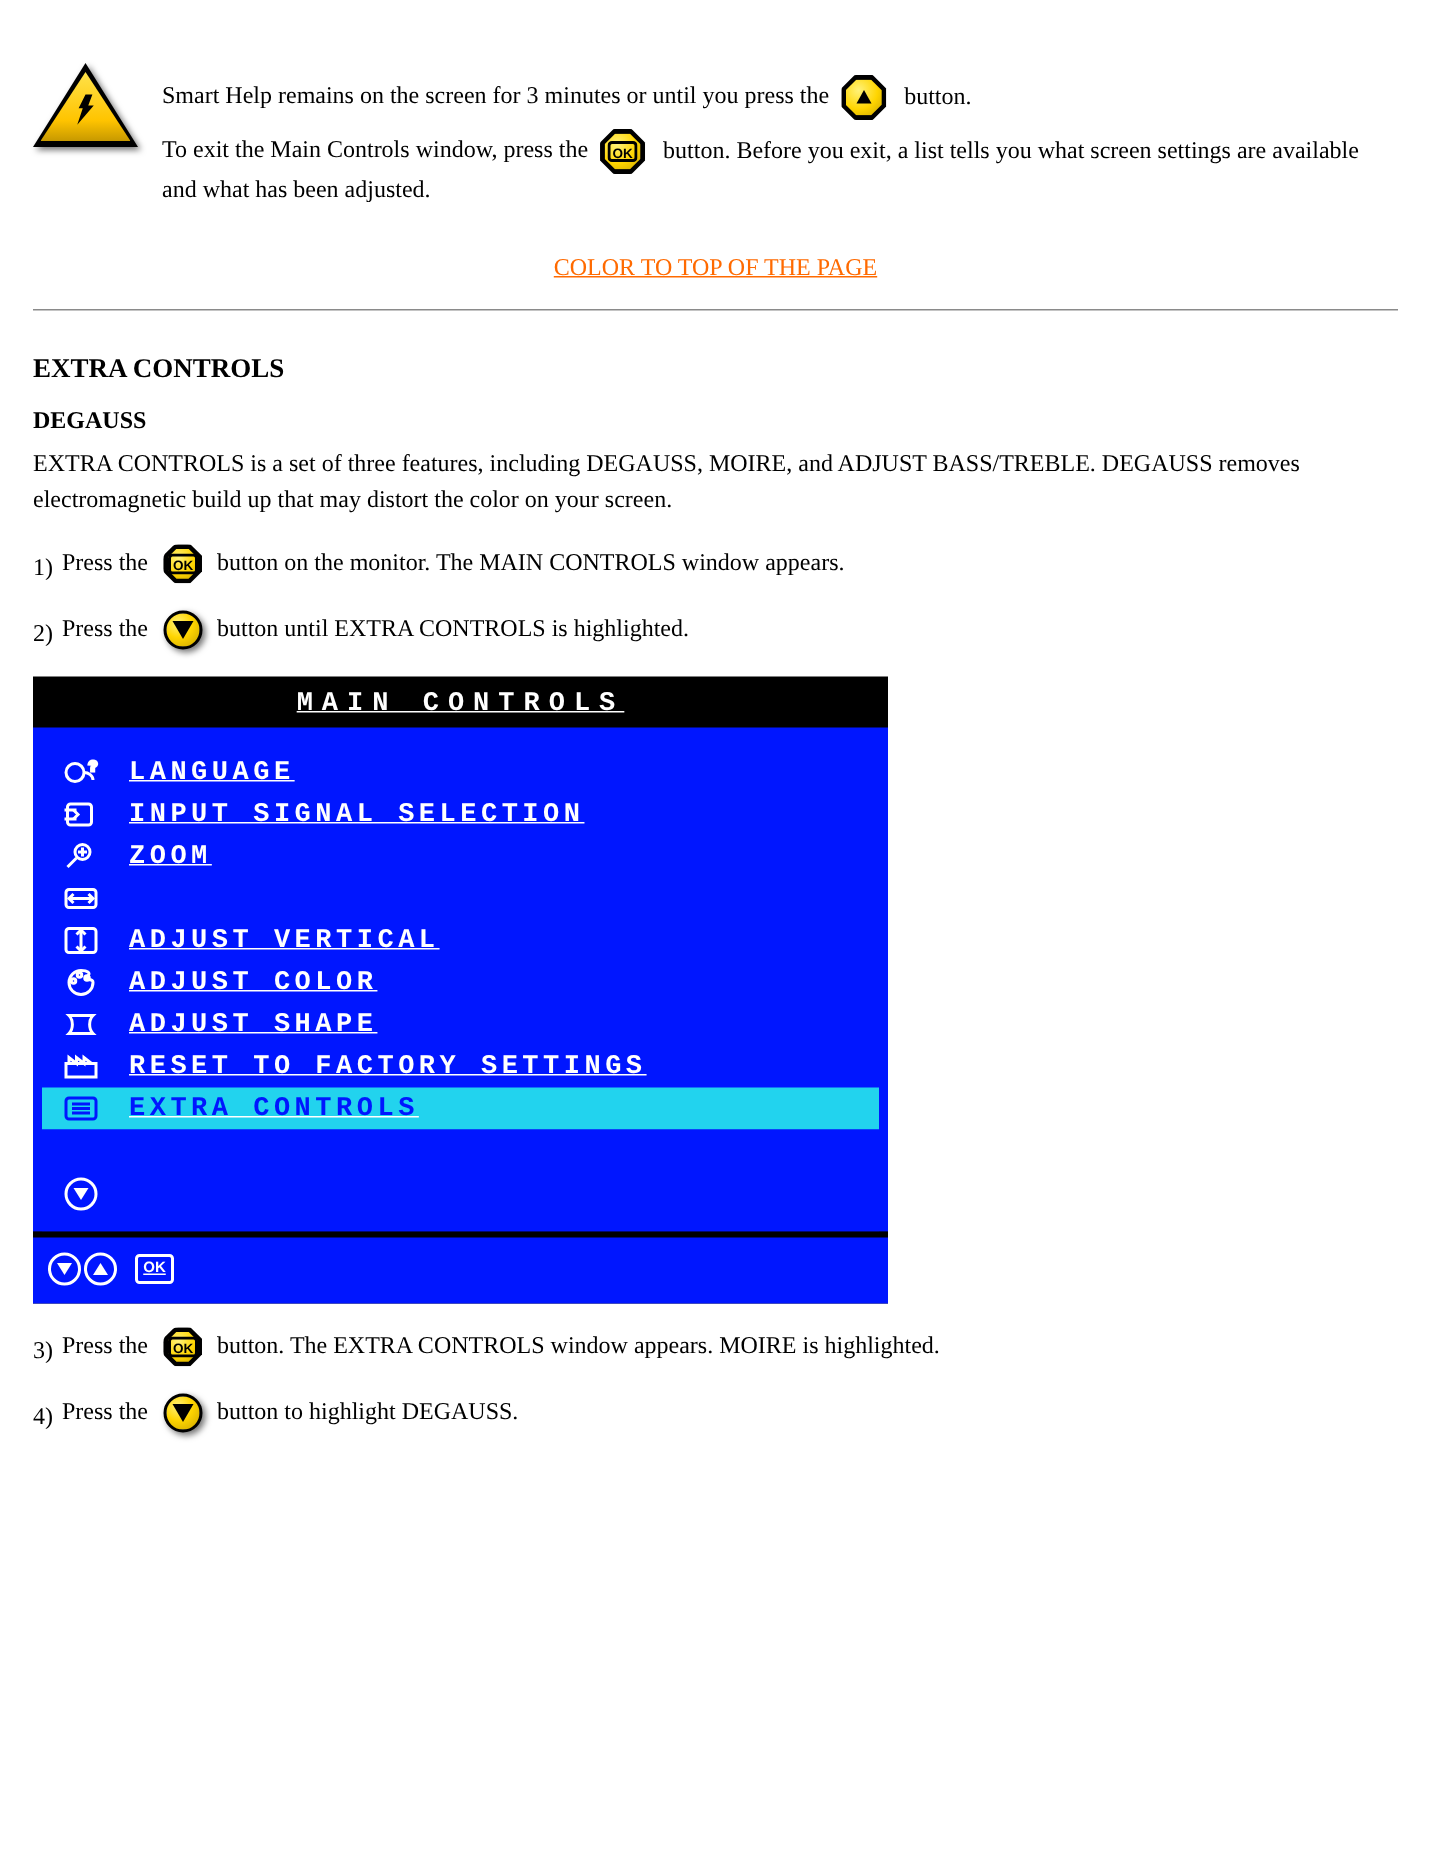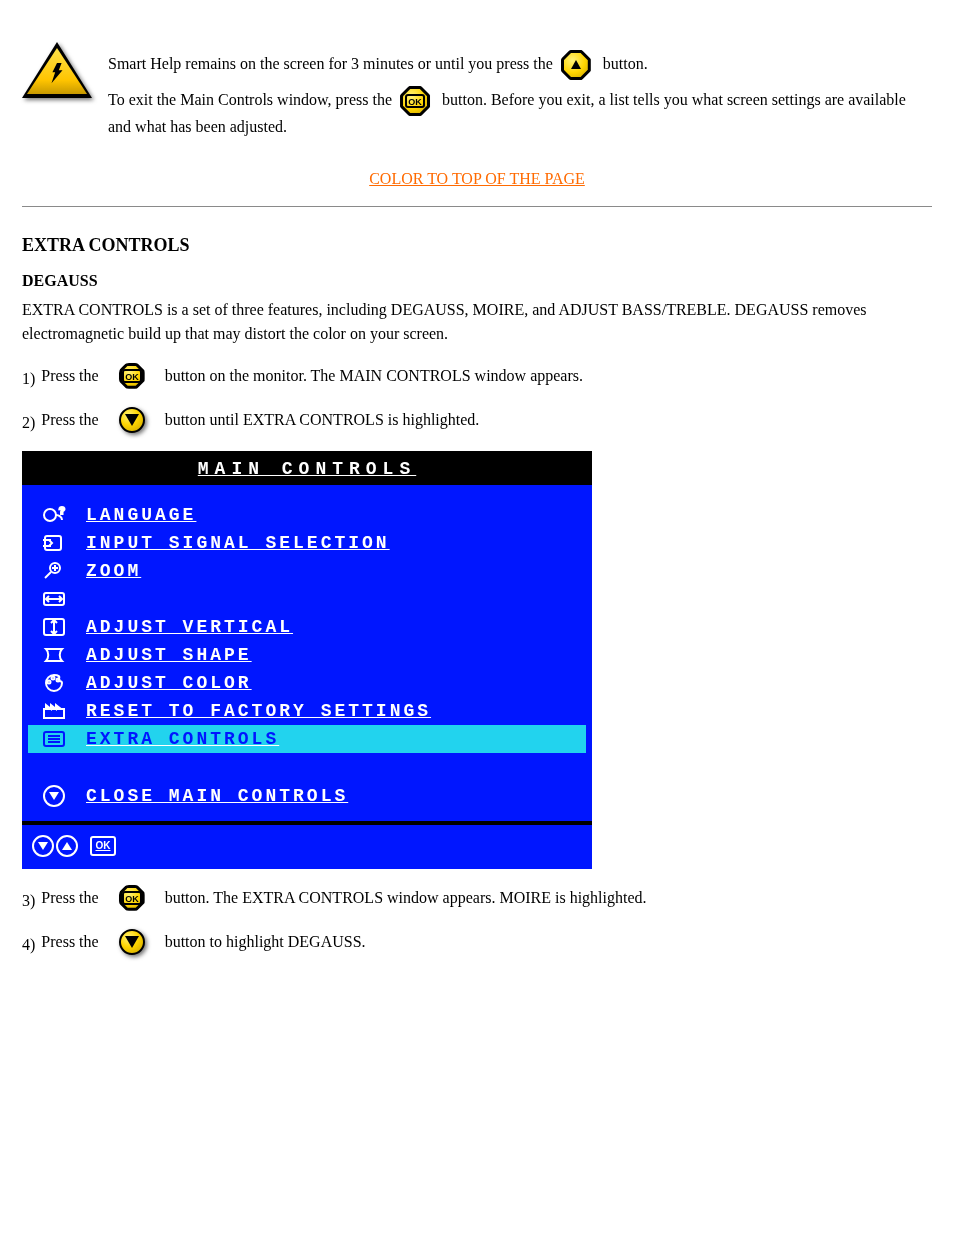--- a/index.html
+++ b/index.html
@@ -71,21 +71,21 @@
 
   
   h3.section-title{margin:0 0 14px 0;font-weight:bold;font-size:18px;}
   .subtitle{font-weight:bold;font-size:16px;margin:16px 0 8px 0;}
   .para{margin:0 0 18px 0;line-height:1.45;}
   ol.steps{list-style:none;padding:0;margin:0;}
   ol.steps>li{display:flex;align-items:flex-start;gap:6px;margin:10px 0 12px 0;
     line-height:32px;}
   ol.steps>li .num{flex:0 0 auto;width:auto;min-width:12px;}
   ol.steps>li .step-text{flex:1 1 auto;display:block;line-height:1.6;}
-  .step-line{display:flex;align-items:flex-start;flex-wrap:wrap;gap:20px;}
+  .step-line{display:flex;align-items:flex-start;flex-wrap:wrap;gap:10px;}
   .step-line .seg{white-space:normal;}
 
   
   .osd{
     width:570px;margin:8px 0 16px 0;background:#000;
     font-family:"Lucida Console","Courier New",monospace;
     letter-spacing:3px;font-weight:bold;color:#fff;font-size:18px;
     border:0;box-shadow:none;text-decoration:underline;
   }
   .osd-title{color:#fff;text-align:center;padding:8px 0 6px 0;letter-spacing:6px;}
@@ -258,41 +258,41 @@
               <line x1="13" y1="5" x2="13" y2="17"></line>
               <path d="M10 7l3-3 3 3M10 15l3 3 3-3" fill="none"></path>
             </svg>
         </span>
         <span class="olabel">ADJUST VERTICAL</span>
       </div>
 
       <div class="osd-item">
         <span class="oicon">
           <svg viewBox="0 0 26 22">
-              <path d="M5 5 C8 8,8 14,5 17 L21 17 C18 14,18 8,21 5 Z"></path>
-            </svg>
-        </span>
-        <span class="olabel">ADJUST SHAPE</span>
-      </div>
-
-      <div class="osd-item">
-        <span class="oicon">
-          <svg viewBox="0 0 26 22">
               <path d="M13 3a8 8 0 1 0 8 8c0-2-2-2-3-2s-1-2 0-3 0-3-5-3z"></path>
               <circle cx="8" cy="10" r="1.5" fill="currentColor" stroke="none"></circle>
               <circle cx="12" cy="6" r="1.5" fill="currentColor" stroke="none"></circle>
               <circle cx="17" cy="8" r="1.5" fill="currentColor" stroke="none"></circle>
             </svg>
         </span>
         <span class="olabel">ADJUST COLOR</span>
       </div>
 
       <div class="osd-item">
         <span class="oicon">
           <svg viewBox="0 0 26 22">
+              <path d="M5 5 C8 8,8 14,5 17 L21 17 C18 14,18 8,21 5 Z"></path>
+            </svg>
+        </span>
+        <span class="olabel">ADJUST SHAPE</span>
+      </div>
+
+      <div class="osd-item">
+        <span class="oicon">
+          <svg viewBox="0 0 26 22">
               <rect x="3" y="9" width="20" height="9"></rect>
               <path d="M5 9V5l5 4V5l5 4V5l5 4"></path>
             </svg>
         </span>
         <span class="olabel">RESET TO FACTORY SETTINGS</span>
       </div>
 
       <div class="osd-item highlight">
         <span class="oicon">
           <svg viewBox="0 0 26 22">
@@ -306,21 +306,20 @@
       </div>
 
       <div class="osd-gap"></div>
 
       <div class="osd-close">
         <span class="oicon">
           <span class="mini-arrow down">
               <span class="tri-s"></span>
             </span>
         </span>
-        <span class="olabel">CLOSE MAIN CONTROLS</span>
       </div>
     </div>
 
     <div class="osd-footer">
       <span class="updown">
         <span class="mini-arrow down">
             <span class="tri-s"></span>
           </span>
         <span class="mini-arrow up">
             <span class="tri-s"></span>

